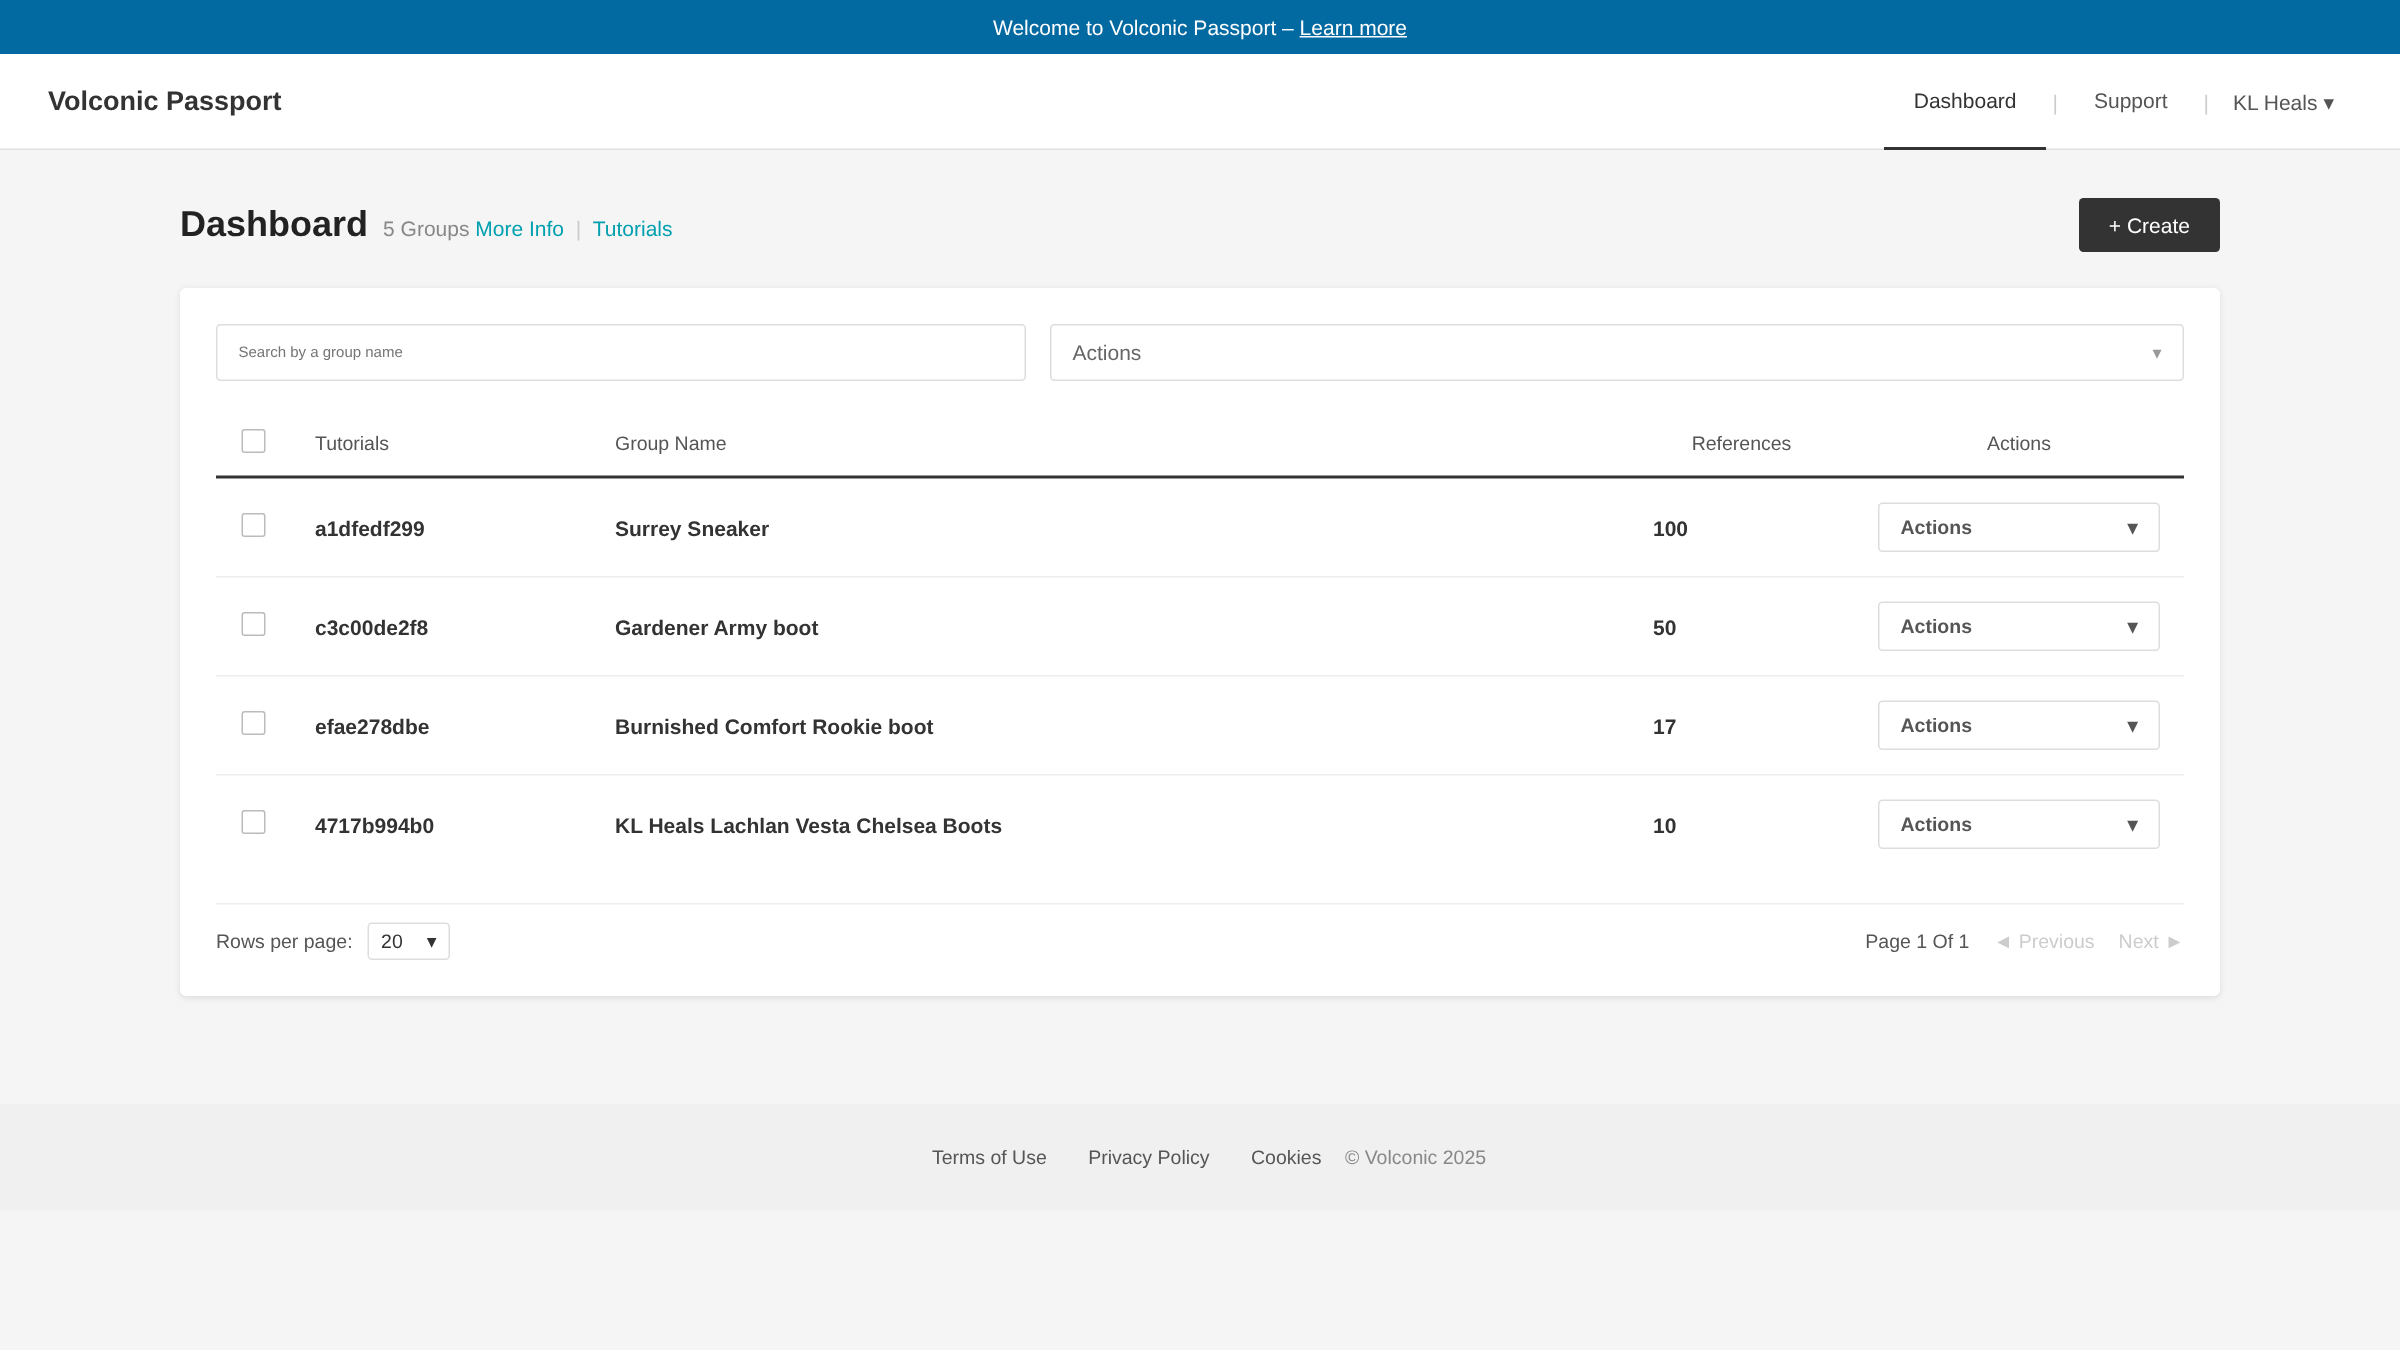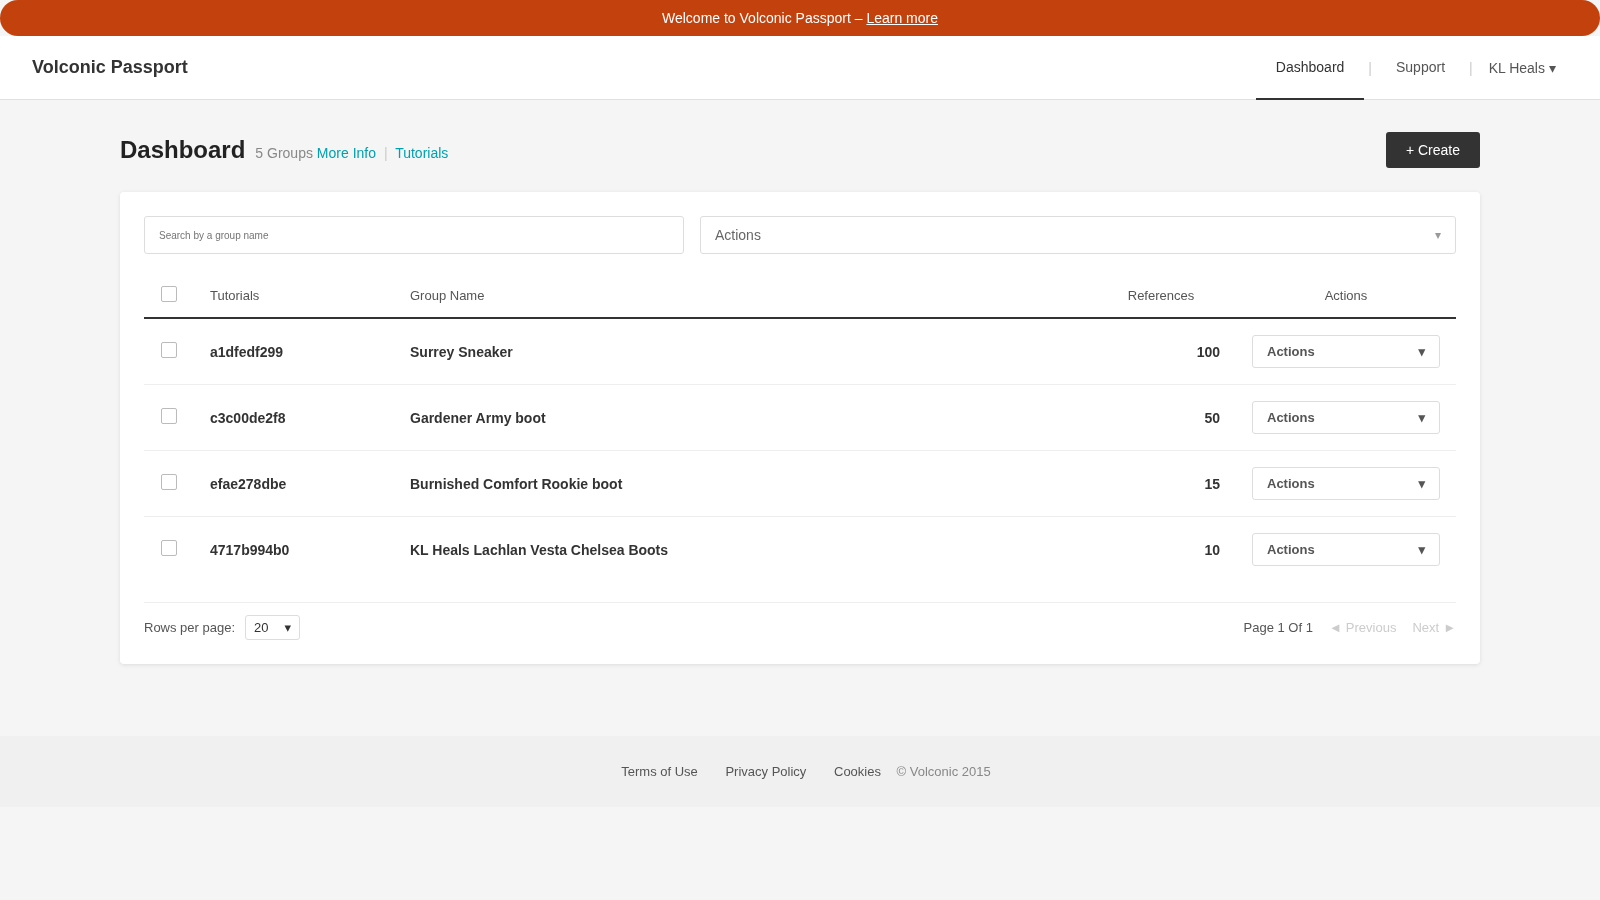--- a/index.html
+++ b/index.html
@@ -1,25 +1,24 @@
 <!DOCTYPE html>
 <html><head>
   <meta charset="utf-8">
   <style>
     * { box-sizing: border-box; margin: 0; padding: 0; }
     body { font-family: 'Helvetica Neue', Arial, sans-serif; background: #f5f5f5; color: #333; font-size: 14px; }
 
     
     .top-banner {
-      background: #c2410c;
+      background: #0369a1;
       color: white;
       text-align: center;
       padding: 10px 0;
       font-size: 14px;
-      border-radius: 18px;
     }
     .top-banner a {
       color: white;
       text-decoration: underline;
       cursor: pointer;
     }
 
     
     .header {
       background: white;
@@ -188,21 +187,21 @@
     .data-table td {
       padding: 16px;
       font-size: 14px;
       color: #333;
       font-weight: bold;
     }
     .data-table td:first-child {
       text-align: center;
     }
     .data-table td.col-references {
-      text-align: right;
+      text-align: left;
       margin-top: 40px;
     }
     .data-table td.col-actions {
       text-align: center;
     }
 
     
     .checkbox {
       width: 16px;
       height: 16px;
@@ -389,21 +388,21 @@
           <span>▾</span>
         </div>
       </td>
     </tr>
           <tr>
       <td>
         <span class="checkbox"></span>
       </td>
       <td>efae278dbe</td>
       <td>Burnished Comfort Rookie boot</td>
-      <td class="col-references">15</td>
+      <td class="col-references">17</td>
       <td class="col-actions">
         <div class="row-actions">
           <span>Actions</span>
           <span>▾</span>
         </div>
       </td>
     </tr>
           <tr>
       <td>
         <span class="checkbox"></span>
@@ -442,14 +441,14 @@
       </div>
     </div>
 
   </div>
 </div>
 
 <div class="footer">
   <a>Terms of Use</a>
   <a>Privacy Policy</a>
   <a>Cookies</a>
-  <span>© Volconic 2015</span>
+  <span>© Volconic 2025</span>
 </div>
 
 </body></html>

